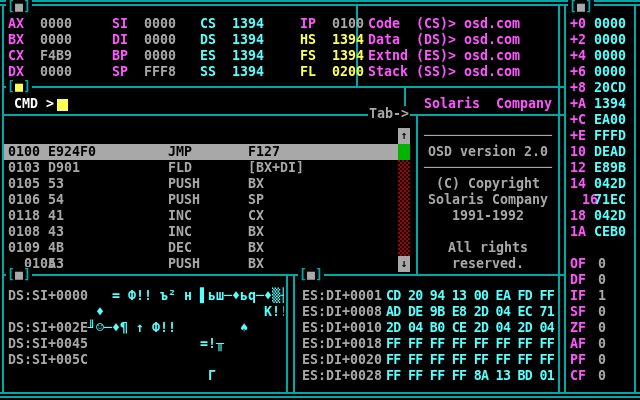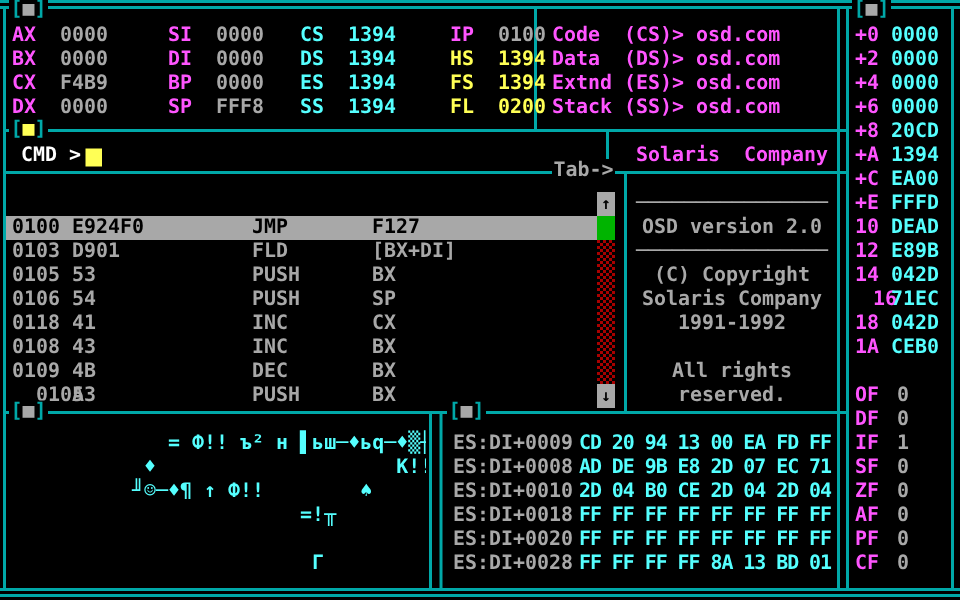--- a/index.html
+++ b/index.html
@@ -144,33 +144,37 @@
     <div class="about-line" style="top:144px">OSD version 2.0</div>
     <div class="about-line" style="top:160px">────────────────</div>
     <div class="about-line" style="top:176px">(C) Copyright</div>
     <div class="about-line" style="top:192px">Solaris Company</div>
     <div class="about-line" style="top:208px">1991-1992</div>
     <div class="about-line" style="top:240px">All rights</div>
     <div class="about-line" style="top:256px">reserved.</div>
   </div>
 
   <div style="position:absolute;left:0;top:0;width:284px;height:400px;overflow:hidden">
+    <span class="t gry" style="left:8px;top:288px">DS:SI+0000</span>
       <span class="t cyn" style="left:88px;top:288px">   = Ф!! ъ² н ▌ьш─♦ьq─♦▒╫─♦─</span>
       <span class="t cyn" style="left:88px;top:304px"> ♦                    K!!</span>
+    <span class="t gry" style="left:8px;top:320px">DS:SI+002E</span>
       <span class="t cyn" style="left:88px;top:320px">╜☺─♦¶ ↑ Ф!!        ♠</span>
+    <span class="t gry" style="left:8px;top:336px">DS:SI+0045</span>
       <span class="t cyn" style="left:88px;top:336px">              =!╥</span>
+    <span class="t gry" style="left:8px;top:352px">DS:SI+005C</span>
       <span class="t cyn" style="left:88px;top:352px"></span>
       <span class="t cyn" style="left:88px;top:368px">               Γ</span>
   </div>
 
   <div>
-    <span class="t gry" style="left:302px;top:288px">ES:DI+0009</span>
+    <span class="t gry" style="left:302px;top:288px">ES:DI+0001</span>
       <span class="t cyn esbytes" style="left:386px;top:288px">CD 20 94 13 00 EA FD FF</span>
     <span class="t gry" style="left:302px;top:304px">ES:DI+0008</span>
-      <span class="t cyn esbytes" style="left:386px;top:304px">AD DE 9B E8 2D 07 EC 71</span>
+      <span class="t cyn esbytes" style="left:386px;top:304px">AD DE 9B E8 2D 04 EC 71</span>
     <span class="t gry" style="left:302px;top:320px">ES:DI+0010</span>
       <span class="t cyn esbytes" style="left:386px;top:320px">2D 04 B0 CE 2D 04 2D 04</span>
     <span class="t gry" style="left:302px;top:336px">ES:DI+0018</span>
       <span class="t cyn esbytes" style="left:386px;top:336px">FF FF FF FF FF FF FF FF</span>
     <span class="t gry" style="left:302px;top:352px">ES:DI+0020</span>
       <span class="t cyn esbytes" style="left:386px;top:352px">FF FF FF FF FF FF FF FF</span>
     <span class="t gry" style="left:302px;top:368px">ES:DI+0028</span>
       <span class="t cyn esbytes" style="left:386px;top:368px">FF FF FF FF 8A 13 BD 01</span>
   </div>
 

